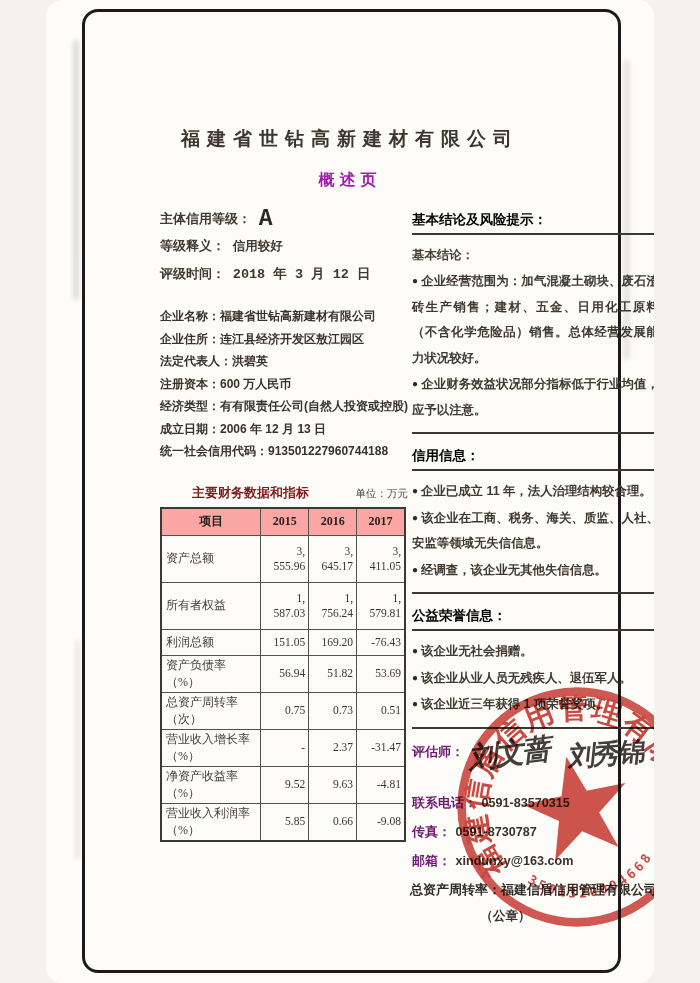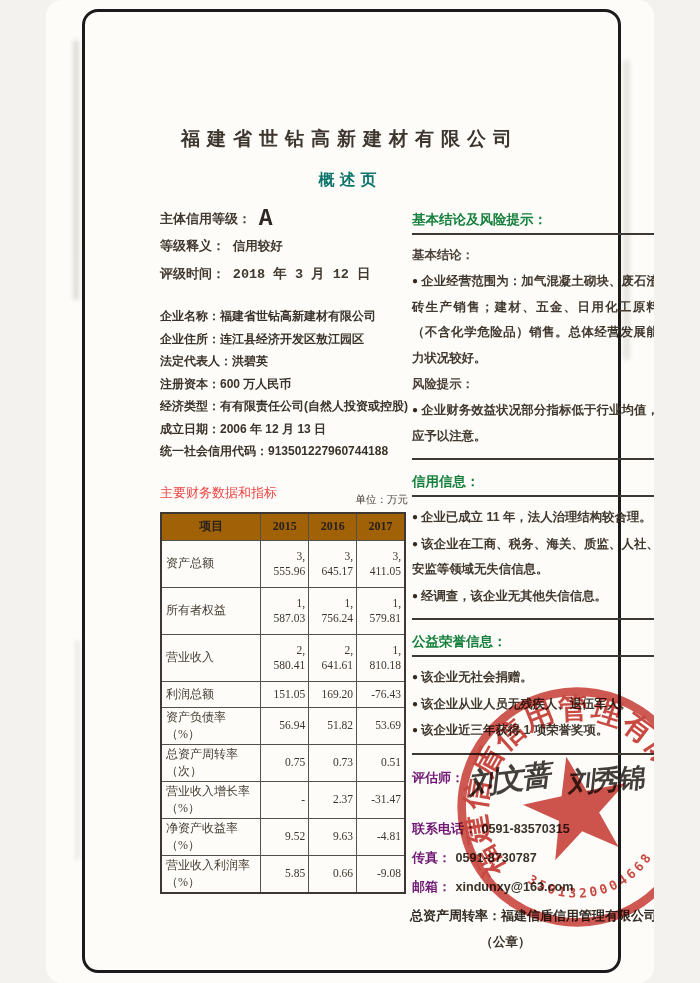--- a/index.html
+++ b/index.html
@@ -11,53 +11,53 @@
   .frame{position:absolute;left:36px;top:9px;right:33px;bottom:10px;
     border:3px solid #1b1b1b;border-radius:16px;pointer-events:none;}
   .smudge{position:absolute;opacity:.25;filter:blur(2px);background:#8a857c;}
   .smudge.l{left:27px;top:40px;width:6px;height:260px;border-radius:4px;}
   .smudge.l2{left:29px;top:640px;width:5px;height:220px;border-radius:4px;opacity:.15;}
   .smudge.r{right:24px;top:60px;width:7px;height:300px;border-radius:4px;opacity:.18;}
 
   .title{position:absolute;top:126px;left:0;width:100%;text-align:center;
     font-size:19px;font-weight:700;letter-spacing:7px;color:#3d352e;}
   .subtitle{position:absolute;top:170px;left:0;width:100%;text-align:center;
-    font-size:16px;font-weight:700;letter-spacing:5px;color:#0f766e;}
+    font-size:16px;font-weight:700;letter-spacing:5px;color:#a21caf;}
 
   .col-left{position:absolute;left:114px;top:206px;width:248px;}
   .col-right{position:absolute;left:366px;top:211px;width:247px;}
 
   
   .rt-line{line-height:27px;font-size:13px;font-weight:600;color:#41382f;font-family:Liberation Mono, monospace;}
   .rt-line .lab{font-weight:700;}
   .grade{font-size:23px;font-weight:700;color:#2f2822;vertical-align:-2px;letter-spacing:1px;}
   .rt-val{font-weight:600;font-size:12.5px;}
   .rt-date{font-weight:700;font-size:13.5px;}
 
   
   .company{margin-top:17px;line-height:22.5px;font-size:12px;font-weight:700;color:#3a322a;}
   .company .row{text-align:left;}
 
   
   .fin-head{margin-top:21px;overflow:hidden;}
-  .fin-title{float:left;font-size:13px;font-weight:400;color:#ef4444;}
-  .fin-unit{float:right;font-size:10.5px;margin-top:9px;color:#4a423a;}
+  .fin-title{float:left;font-size:13px;font-weight:700;color:#7f1d1d;margin-left:32px;}
+  .fin-unit{float:right;font-size:10.5px;margin-top:3px;color:#4a423a;}
   table.fin{margin-top:5px;border-collapse:collapse;width:246px;
     font-family:"Liberation Serif","DejaVu Serif",serif;color:#3c342c;}
   table.fin th,table.fin td{border:1px solid #55504a;}
   table.fin{border:2px solid #3d3833;}
-  table.fin th{background:#a16207;font-size:12px;font-weight:700;height:24px;color:#26211c;}
+  table.fin th{background:#fca5a5;font-size:12px;font-weight:700;height:24px;color:#26211c;}
   table.fin td.lab{font-size:12px;padding-left:4px;text-align:left;width:104px;color:#443c33;}
   table.fin td.num{font-size:11.5px;text-align:right;padding-right:3px;width:45px;white-space:pre-line;line-height:15px;}
   tr.tall td{height:44px;}
   tr.short td{height:23px;}
 
   
   .section{border-bottom:2px solid #3e3832;margin-bottom:13px;padding-bottom:9px;}
-  .sec-head{font-size:13.5px;font-weight:700;color:#15803d;
+  .sec-head{font-size:13.5px;font-weight:700;color:#000000;
     border-bottom:2px solid #3e3832;padding-bottom:4px;margin-bottom:7px;}
   .para{font-size:12.4px;line-height:25.5px;text-align:justify;color:#41382f;font-weight:600;}
   .sublab{font-size:12.4px;line-height:26px;color:#4a4037;font-weight:600;}
   .bullet{display:inline-block;font-size:10px;vertical-align:1px;margin-right:3px;color:#33291f;}
 
   
   .footer{margin-top:4px;}
   .sig-row{position:relative;height:46px;}
   .f-lab{font-size:13px;font-weight:700;color:#701a75;}
   .f-val{font-size:12.6px;font-weight:600;color:#3a322a;}
@@ -136,29 +136,20 @@
       </tr>
       <tr class="tall">
         <td class="lab">所有者权益</td>
         <td class="num">1,
 587.03</td>
         <td class="num">1,
 756.24</td>
         <td class="num">1,
 579.81</td>
       </tr>
-      <tr class="tall">
-        <td class="lab">营业收入</td>
-        <td class="num">2,
-580.41</td>
-        <td class="num">2,
-641.61</td>
-        <td class="num">1,
-810.18</td>
-      </tr>
       <tr class="short">
         <td class="lab">利润总额</td>
         <td class="num">151.05</td>
         <td class="num">169.20</td>
         <td class="num">-76.43</td>
       </tr>
       <tr class="short">
         <td class="lab">资产负债率（%）</td>
         <td class="num">56.94</td>
         <td class="num">51.82</td>
@@ -191,21 +182,20 @@
     </tbody>
       </table>
   </div>
 
   <div class="col-right">
 
     <div class="section">
       <div class="sec-head">基本结论及风险提示：</div>
       <div class="sublab">基本结论：</div>
       <div class="para"><span class="bullet">●</span><span>企业经营范围为：加气混凝土砌块、废石渣砖生产销售；建材、五金、日用化工原料（不含化学危险品）销售。总体经营发展能力状况较好。</span></div>
-      <div class="sublab">风险提示：</div>
       <div class="para"><span class="bullet">●</span><span>企业财务效益状况部分指标低于行业均值，应予以注意。</span></div>
     </div>
 
     <div class="section">
       <div class="sec-head">信用信息：</div>
       <div class="para"><span class="bullet">●</span><span>企业已成立 11 年，法人治理结构较合理。</span></div>
       <div class="para"><span class="bullet">●</span><span>该企业在工商、税务、海关、质监、人社、安监等领域无失信信息。</span></div>
       <div class="para"><span class="bullet">●</span><span>经调查，该企业无其他失信信息。</span></div>
     </div>
 

